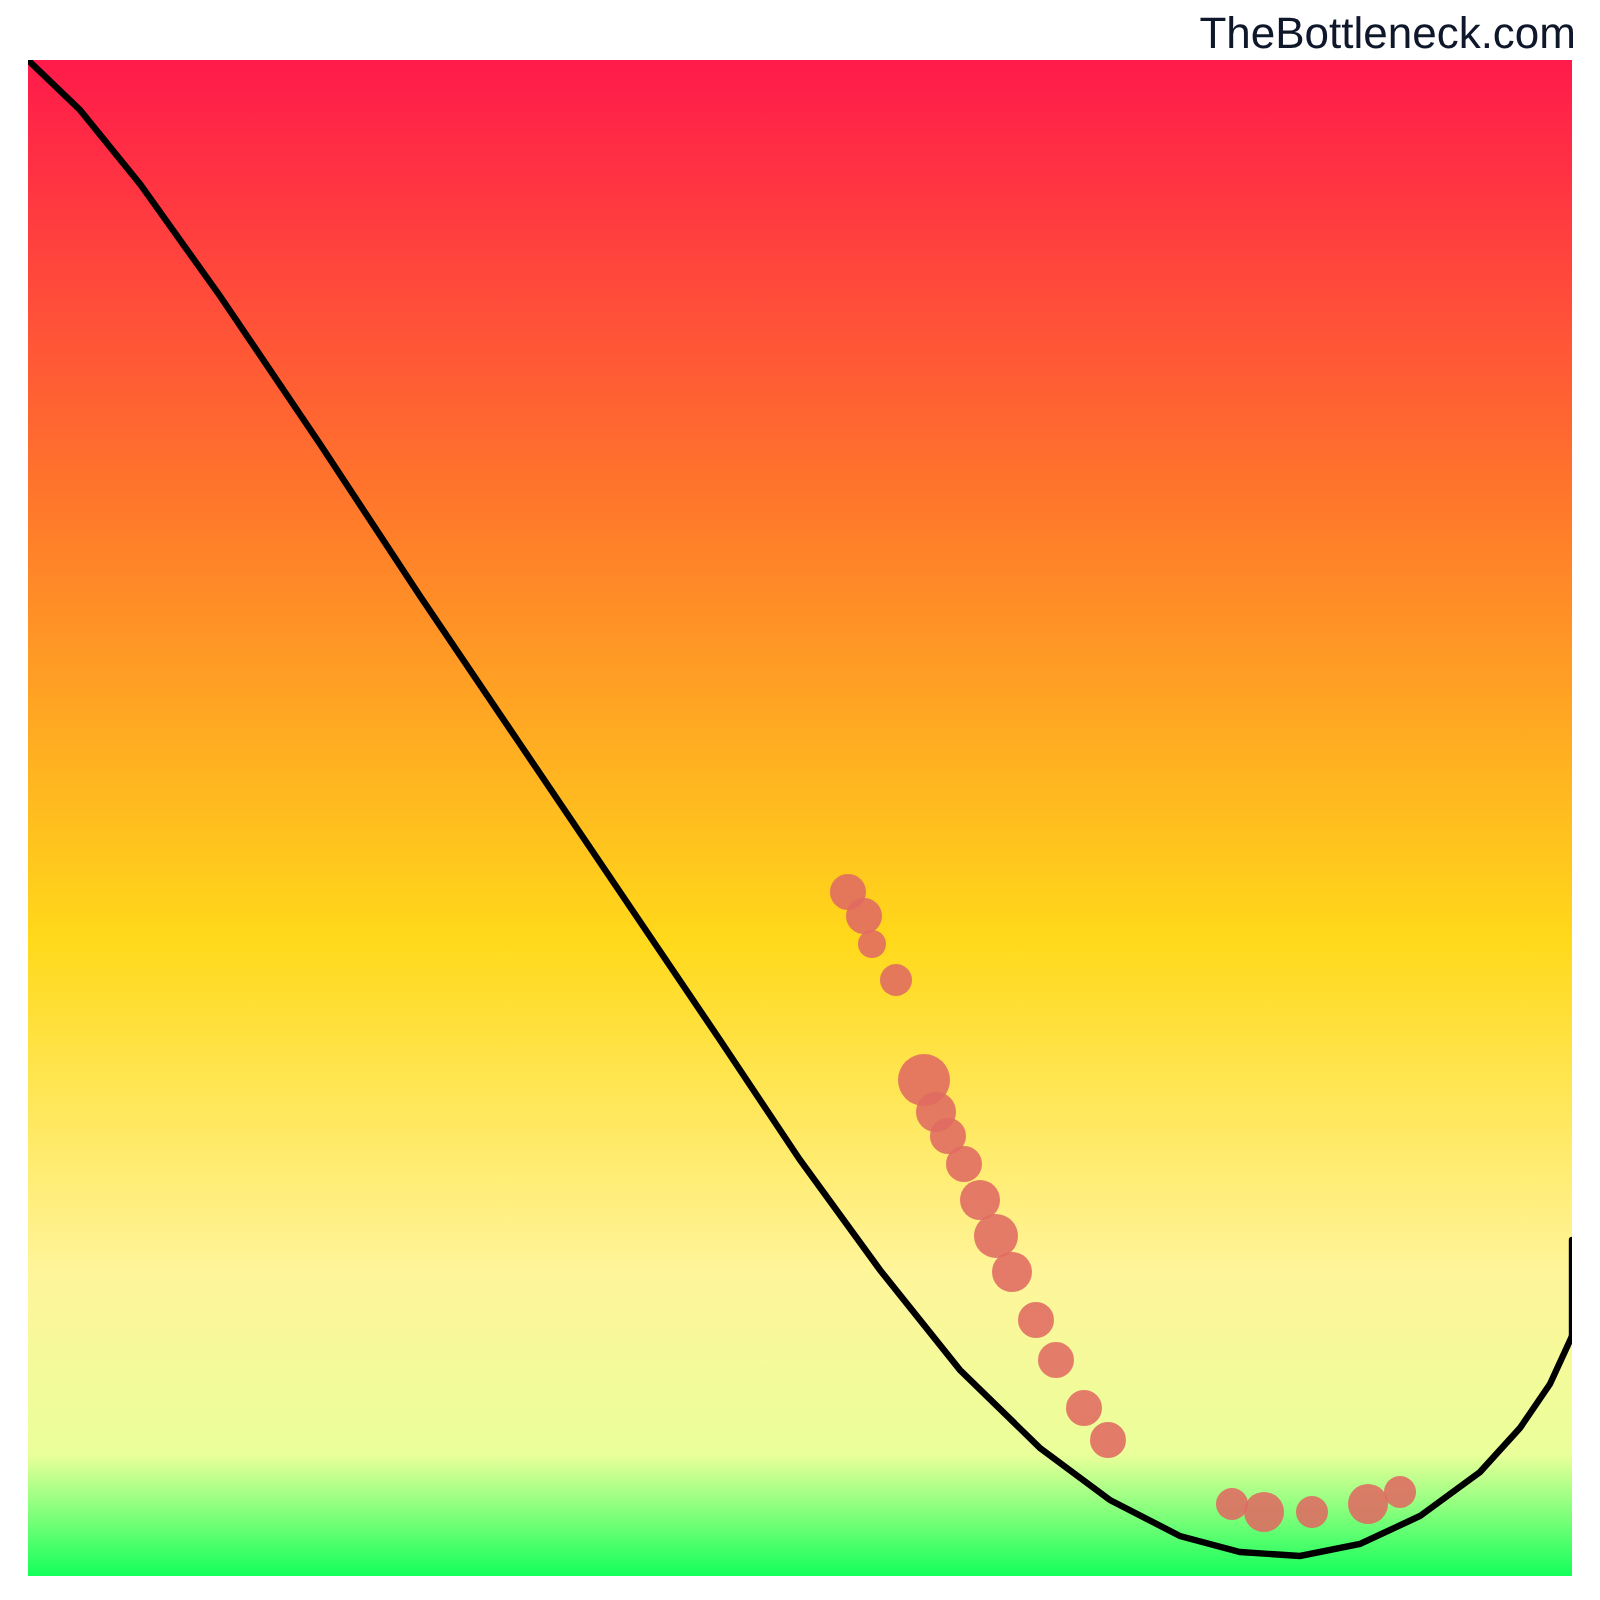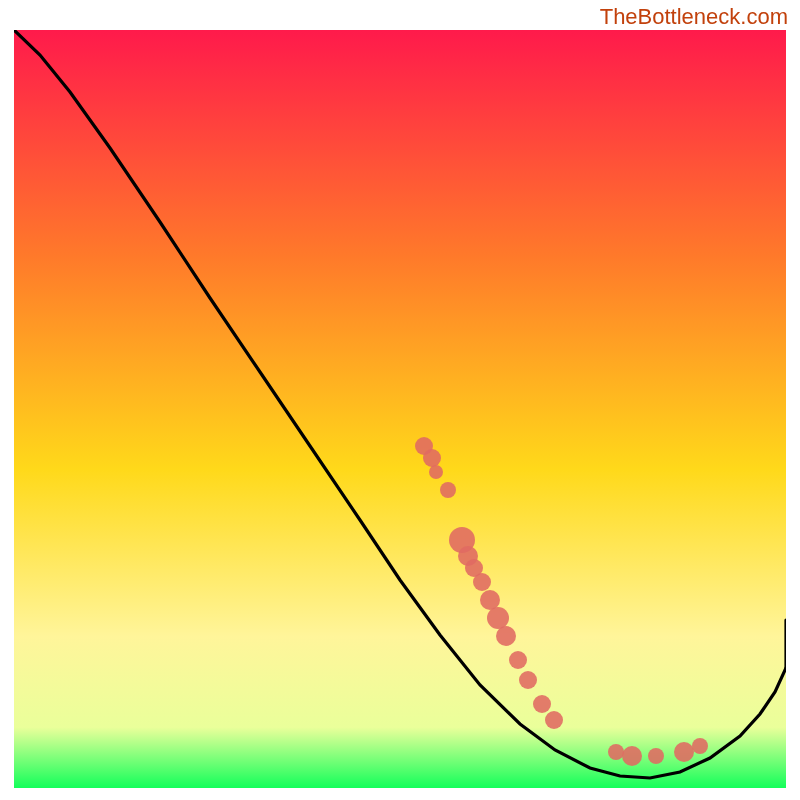--- a/index.html
+++ b/index.html
@@ -15,21 +15,21 @@
     width: 800px;
     height: 800px;
     background: #ffffff;
   }
   .attribution {
     position: absolute;
     top: 4px;
     right: 12px;
     font-size: 22px;
     font-weight: 400;
-    color: #c2410c;
+    color: #0f172a;
     letter-spacing: 0px;
   }
   svg.plot {
     position: absolute;
     top: 0;
     left: 0;
   }
 </style>
 </head>
 <body>

